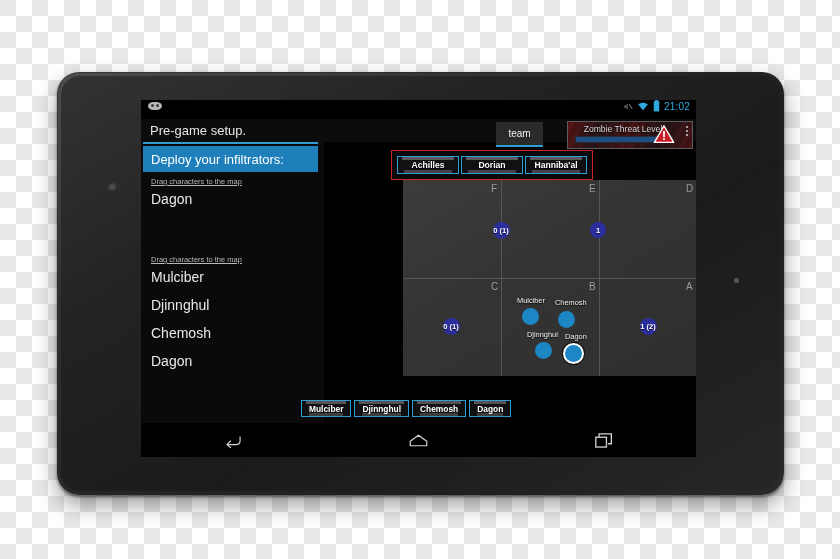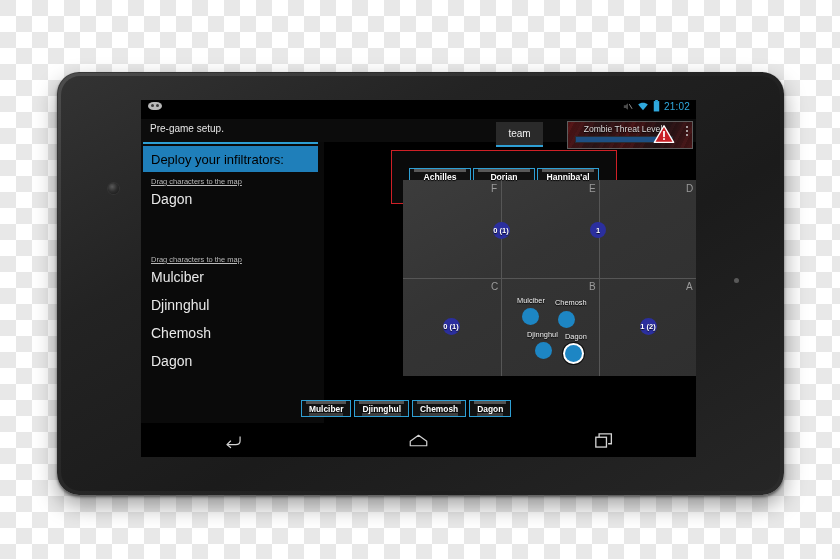--- a/index.html
+++ b/index.html
@@ -59,21 +59,21 @@
   .status-right{margin-left:auto;display:flex;align-items:center;gap:4px;padding-right:6px;}
   .si{display:block;}
   .clock{color:#2fa8dd;font-size:10px;letter-spacing:.2px;font-family:"Liberation Sans",sans-serif;}
 
   
   .titlebar{
     position:absolute;left:0;top:19px;width:100%;height:23px;
     background:#0c0c0c;
   }
   .title-text{
-    position:absolute;left:9px;top:4px;color:#e6e6e6;font-size:10px;
+    position:absolute;left:9px;top:4px;color:#e6e6e6;font-size:13px;
   }
 
   
   .ready-tab{
     position:absolute;left:355px;top:22px;width:47px;height:23px;
     background:#2a2a2a;color:#f0f0f0;font-size:10px;
     display:flex;align-items:center;justify-content:center;
     border-bottom:2px solid #2e9fd4;
   }
 
@@ -97,21 +97,21 @@
   .threat-bar-fill{position:absolute;left:0;top:0;height:100%;background:#1d4f82;}
   .threat-icon{position:absolute;right:17px;top:2px;width:22px;height:21px;}
   .threat-dots{
     position:absolute;right:4px;top:4px;display:flex;flex-direction:column;gap:2px;
   }
   .threat-dots i{display:block;width:2px;height:2px;background:#cfcfcf;border-radius:50%;}
 
   
   .infil-group{
     position:absolute;left:250px;top:50px;height:18px;
-    border:1px solid #cf2026;display:flex;gap:2px;padding:17px;
+    border:1px solid #cf2026;display:flex;gap:2px;padding:5px;
     background:#0a0a0a;
   }
   .infil-btn{
     position:relative;height:16px;min-width:48px;padding:0 6px;
     border:1px solid #2e9fd4;background:#111;
     color:#ffffff;font-size:8.6px;font-weight:bold;
     display:flex;align-items:center;justify-content:center;
     text-shadow:0 1px 1px #000;overflow:hidden;
   }
   .infil-btn:after{
@@ -124,21 +124,21 @@
   }
   .infil-btn span{position:relative;z-index:2;}
 
   
   .leftpanel{position:absolute;left:0;top:42px;width:183px;bottom:34px;background:#0a0a0a;}
   .blue-rule{position:absolute;left:2px;top:0;width:175px;height:2px;background:#2e9fd4;}
   .sect-head{
     position:absolute;left:2px;width:175px;height:26px;background:#1f7fba;
     display:flex;align-items:center;
   }
-  .sect-head span{color:#000000;font-size:13px;padding-left:8px;}
+  .sect-head span{color:#ffffff;font-size:13px;padding-left:8px;}
   .sect-sub{position:absolute;left:10px;color:#b9b9b9;font-size:7.5px;text-decoration:underline;}
   .roster-item{position:absolute;left:10px;color:#e9e9e9;font-size:14px;}
 
   
   .map{
     position:absolute;left:262px;top:80px;width:294px;height:196px;
     background:linear-gradient(150deg,#3c3c3c 0%,#343434 40%,#2f2f2f 100%);
   }
   .map .vline{position:absolute;top:0;bottom:0;width:1px;background:#565656;}
   .map .hline{position:absolute;left:0;right:0;height:1px;background:#565656;}

